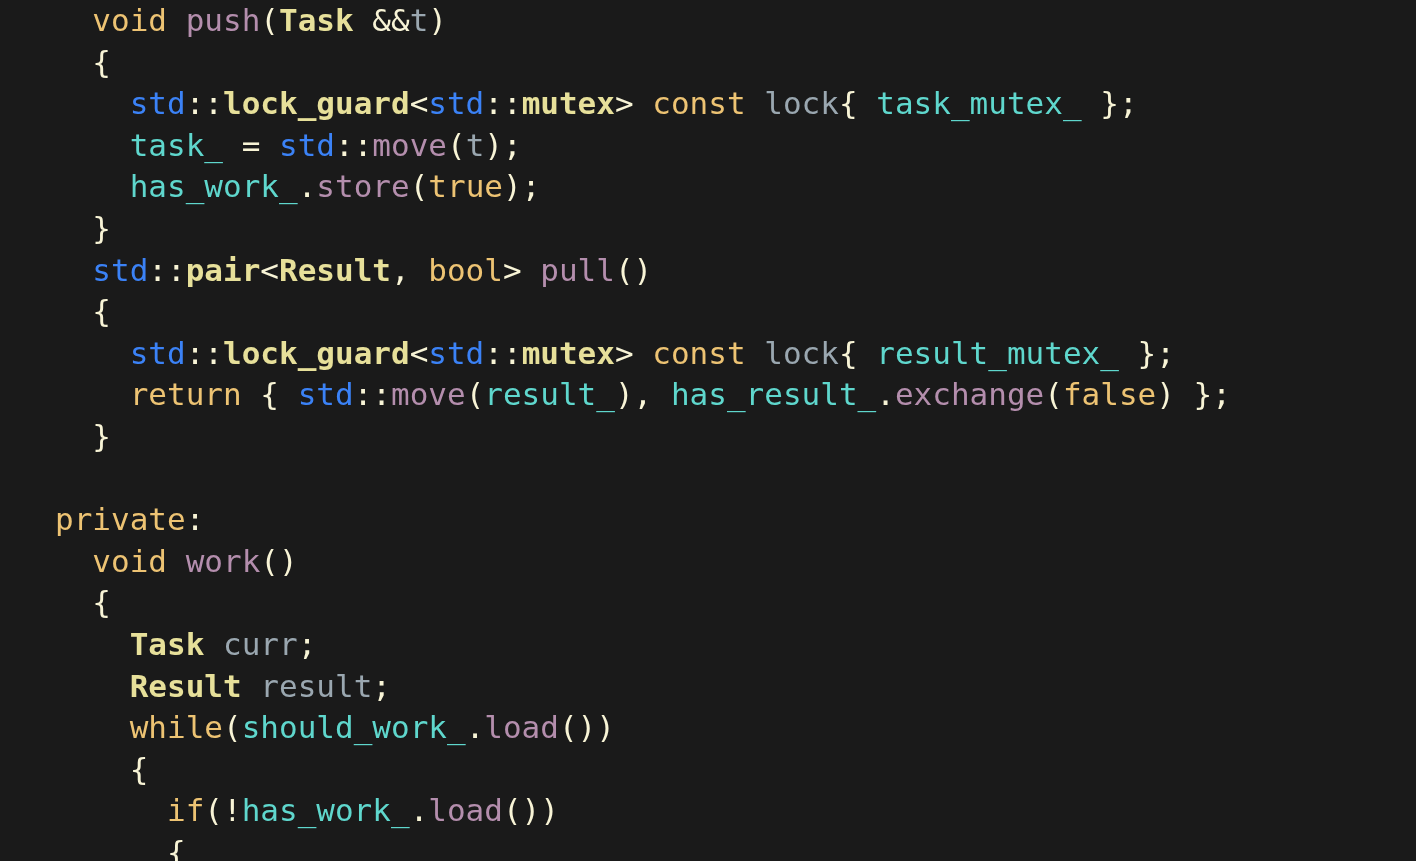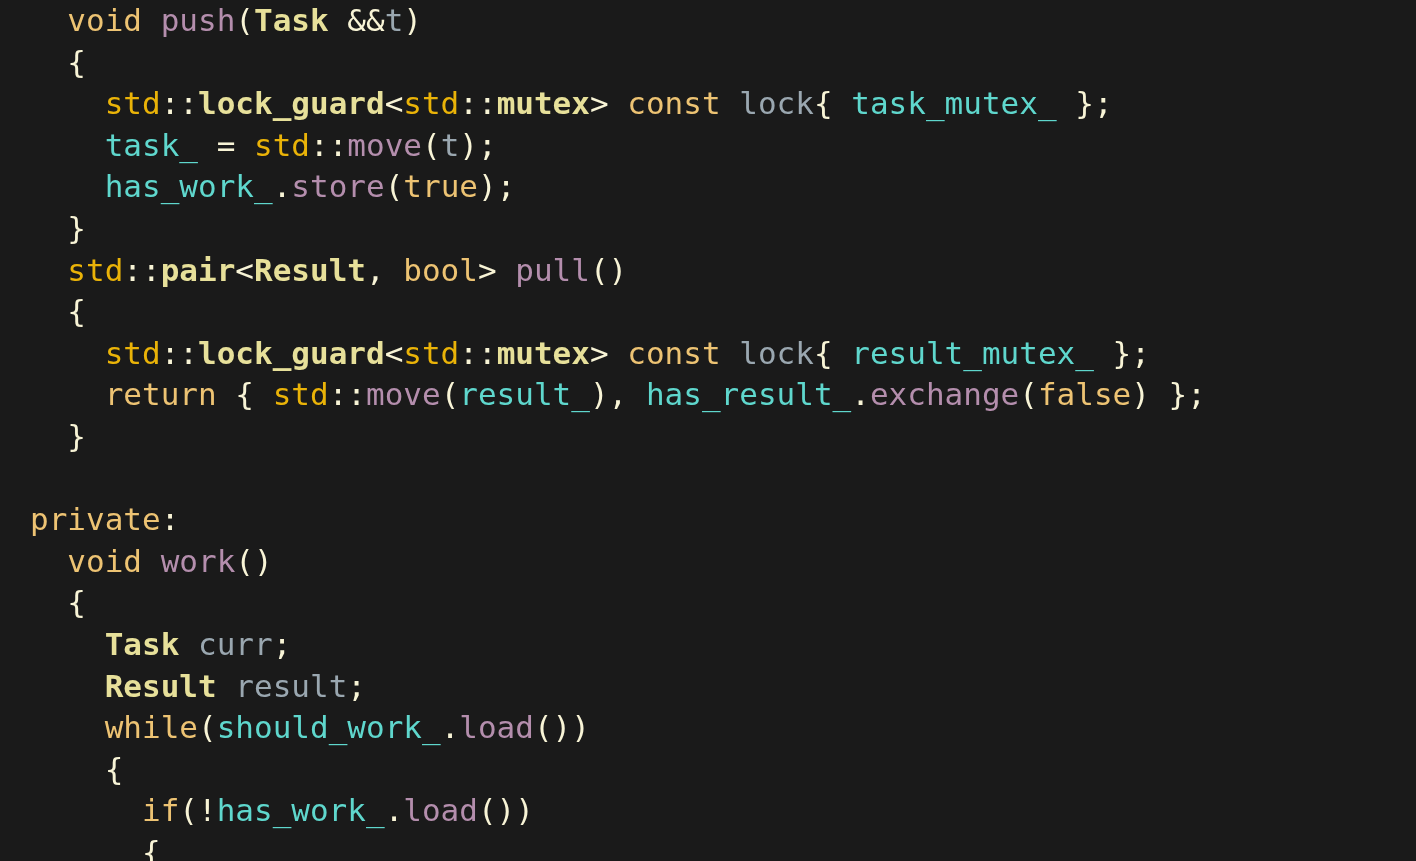--- a/index.html
+++ b/index.html
@@ -25,26 +25,27 @@
     line-height: 41.6px;
     white-space: pre;
     letter-spacing: 0px;
     overflow: hidden;
   }
   .line {
     height: 41.6px;
     white-space: pre;
     padding-left: 30px;
     box-sizing: border-box;
+    margin-left: 25px;
   }
   
   .t-plain   { color: #f8f4d6; }
   .t-kw      { color: #edc373; }
   .t-func    { color: #b48ead; }
   .t-type    { color: #e7e09a; font-weight: bold; }
-  .t-ns      { color: #eab308; }
+  .t-ns      { color: #3b82f6; }
   .t-member  { color: #5fd7cd; }
   .t-var     { color: #9aa7b0; }
 </style>
 </head>
 <body>
 
 <div id="code" style="background: rgb(26, 26, 26); font-size: 31px; line-height: 41.6px;"><div class="line"><span class="t-plain">  </span><span class="t-kw">void</span><span class="t-plain"> </span><span class="t-func">push</span><span class="t-plain">(</span><span class="t-type">Task</span><span class="t-plain"> &amp;&amp;</span><span class="t-var">t</span><span class="t-plain">)</span></div><div class="line"><span class="t-plain">  {</span></div><div class="line"><span class="t-plain">    </span><span class="t-ns">std</span><span class="t-plain">::</span><span class="t-type">lock_guard</span><span class="t-plain">&lt;</span><span class="t-ns">std</span><span class="t-plain">::</span><span class="t-type">mutex</span><span class="t-plain">&gt; </span><span class="t-kw">const</span><span class="t-plain"> </span><span class="t-var">lock</span><span class="t-plain">{ </span><span class="t-member">task_mutex_</span><span class="t-plain"> };</span></div><div class="line"><span class="t-plain">    </span><span class="t-member">task_</span><span class="t-plain"> = </span><span class="t-ns">std</span><span class="t-plain">::</span><span class="t-func">move</span><span class="t-plain">(</span><span class="t-var">t</span><span class="t-plain">);</span></div><div class="line"><span class="t-plain">    </span><span class="t-member">has_work_</span><span class="t-plain">.</span><span class="t-func">store</span><span class="t-plain">(</span><span class="t-kw">true</span><span class="t-plain">);</span></div><div class="line"><span class="t-plain">  }</span></div><div class="line"><span class="t-plain">  </span><span class="t-ns">std</span><span class="t-plain">::</span><span class="t-type">pair</span><span class="t-plain">&lt;</span><span class="t-type">Result</span><span class="t-plain">, </span><span class="t-kw">bool</span><span class="t-plain">&gt; </span><span class="t-func">pull</span><span class="t-plain">()</span></div><div class="line"><span class="t-plain">  {</span></div><div class="line"><span class="t-plain">    </span><span class="t-ns">std</span><span class="t-plain">::</span><span class="t-type">lock_guard</span><span class="t-plain">&lt;</span><span class="t-ns">std</span><span class="t-plain">::</span><span class="t-type">mutex</span><span class="t-plain">&gt; </span><span class="t-kw">const</span><span class="t-plain"> </span><span class="t-var">lock</span><span class="t-plain">{ </span><span class="t-member">result_mutex_</span><span class="t-plain"> };</span></div><div class="line"><span class="t-plain">    </span><span class="t-kw">return</span><span class="t-plain"> { </span><span class="t-ns">std</span><span class="t-plain">::</span><span class="t-func">move</span><span class="t-plain">(</span><span class="t-member">result_</span><span class="t-plain">), </span><span class="t-member">has_result_</span><span class="t-plain">.</span><span class="t-func">exchange</span><span class="t-plain">(</span><span class="t-kw">false</span><span class="t-plain">) };</span></div><div class="line"><span class="t-plain">  }</span></div><div class="line">&nbsp;</div><div class="line"><span class="t-kw">private</span><span class="t-plain">:</span></div><div class="line"><span class="t-plain">  </span><span class="t-kw">void</span><span class="t-plain"> </span><span class="t-func">work</span><span class="t-plain">()</span></div><div class="line"><span class="t-plain">  {</span></div><div class="line"><span class="t-plain">    </span><span class="t-type">Task</span><span class="t-plain"> </span><span class="t-var">curr</span><span class="t-plain">;</span></div><div class="line"><span class="t-plain">    </span><span class="t-type">Result</span><span class="t-plain"> </span><span class="t-var">result</span><span class="t-plain">;</span></div><div class="line"><span class="t-plain">    </span><span class="t-kw">while</span><span class="t-plain">(</span><span class="t-member">should_work_</span><span class="t-plain">.</span><span class="t-func">load</span><span class="t-plain">())</span></div><div class="line"><span class="t-plain">    {</span></div><div class="line"><span class="t-plain">      </span><span class="t-kw">if</span><span class="t-plain">(!</span><span class="t-member">has_work_</span><span class="t-plain">.</span><span class="t-func">load</span><span class="t-plain">())</span></div><div class="line"><span class="t-plain">      {</span></div></div>
 
 </body></html>

